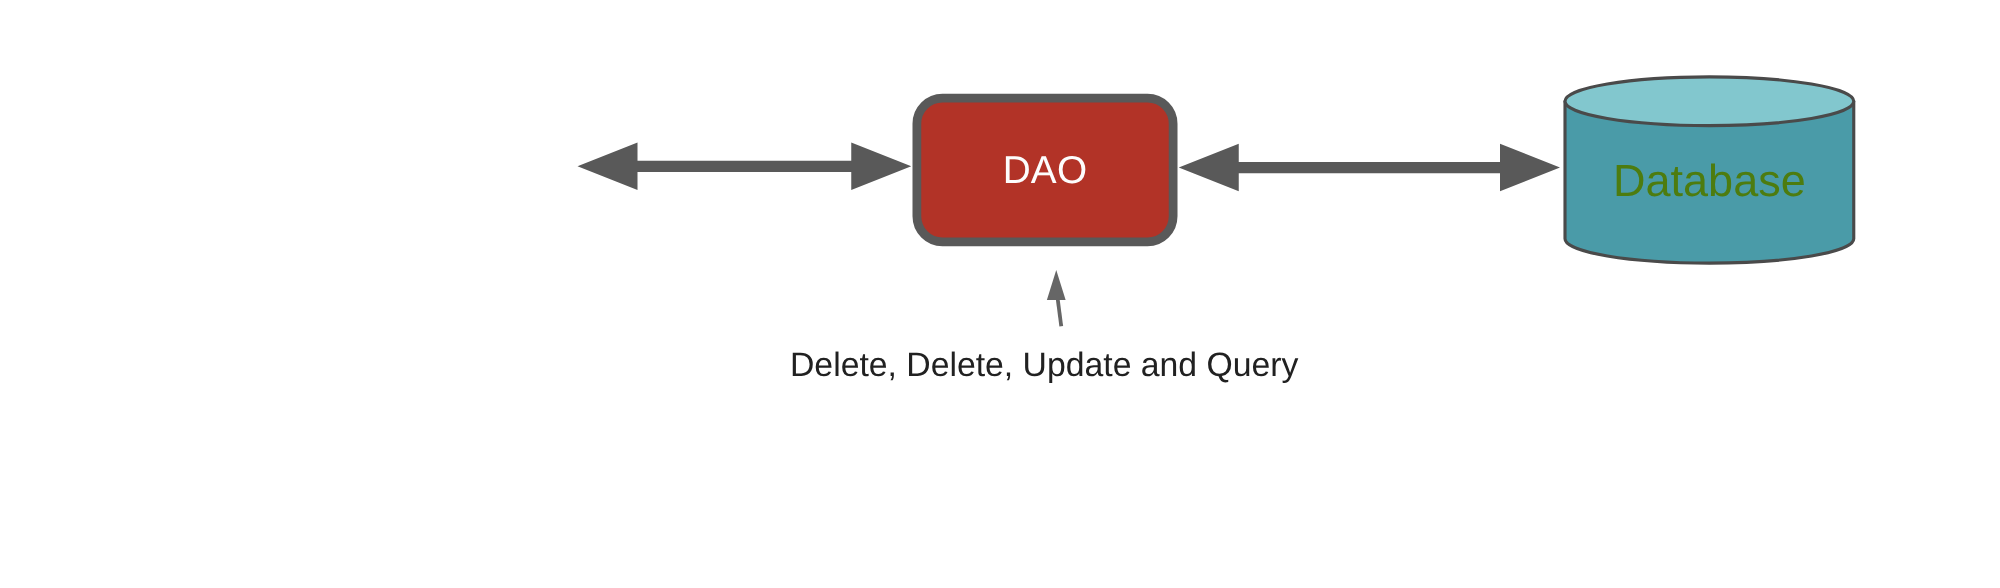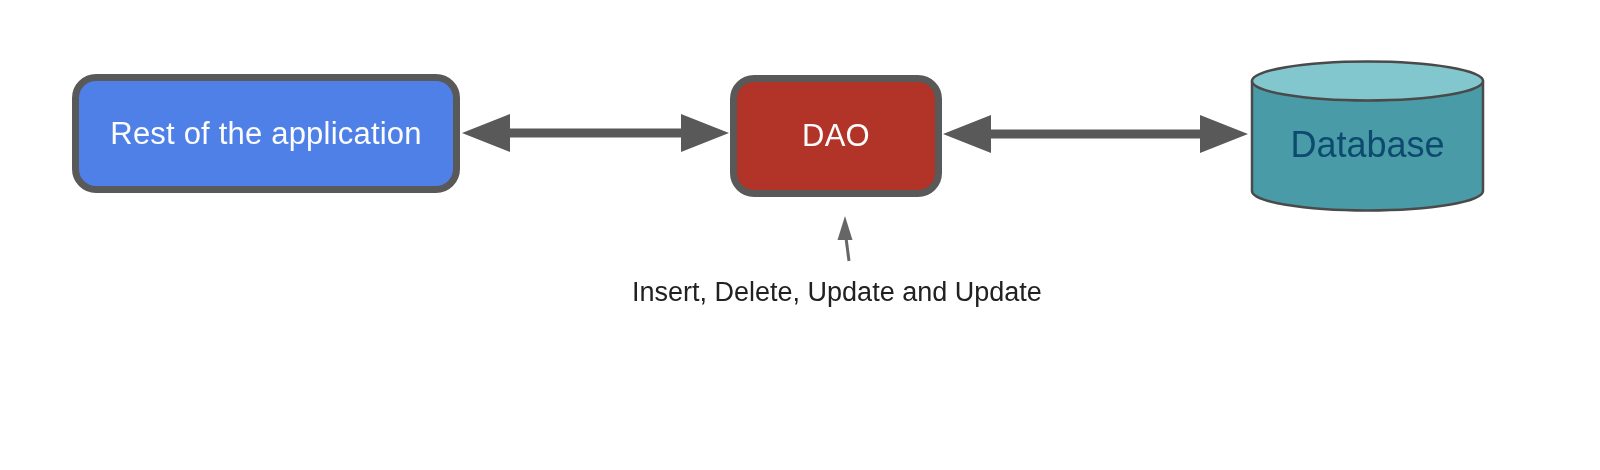--- a/index.html
+++ b/index.html
@@ -38,21 +38,21 @@
     width: 212px; height: 122px;
     background: #B23327;
   }
   .db-label {
     position: absolute;
     left: 1252px; top: 100px;
     width: 231px; height: 90px;
     display: flex;
     align-items: center;
     justify-content: center;
-    color: #0c4a6e;
+    color: #4d7c0f;
     font-size: 36px;
   }
   .annotation {
     position: absolute;
     left: 632px; top: 270px;
     font-size: 27px;
     line-height: 45px;
     color: #212121;
     white-space: nowrap;
   }
@@ -73,29 +73,26 @@
       <path d="M 1252 81 L 1252 191 A 115.5 19.5 0 0 0 1483 191 L 1483 81 Z" stroke="#4a4a4a" stroke-width="2.5" stroke-linejoin="round" fill="#4A9BA8"></path>
       <ellipse cx="1367.5" cy="81" rx="115.5" ry="19.5" stroke="#4a4a4a" stroke-width="2.5" fill="#82C7CE"></ellipse>
     </g>
 
     <g>
       <line x1="849" y1="261" x2="846" y2="238" stroke-width="3" stroke="#666666"></line>
       <polygon points="845,216 852.5,240 837.5,240" fill="#666666"></polygon>
     </g>
   </svg>
 
-  <div class="node node-app" style="background-color: rgb(78, 128, 232); border-color: rgb(89, 89, 89);">
-    <span>Rest of the application</span>
-  </div>
 
   <div class="node node-dao" style="background-color: rgb(178, 51, 39); border-color: rgb(89, 89, 89); justify-content: center;">
     <span>DAO</span>
   </div>
 
   <div class="db-label">
     <span>Database</span>
   </div>
 
   <div class="annotation" style="color: rgb(33, 33, 33);">
-    <span>Insert, Delete, Update and Update</span>
+    <span>Delete, Delete, Update and Query</span>
   </div>
 
 </div>
 
 </body></html>

